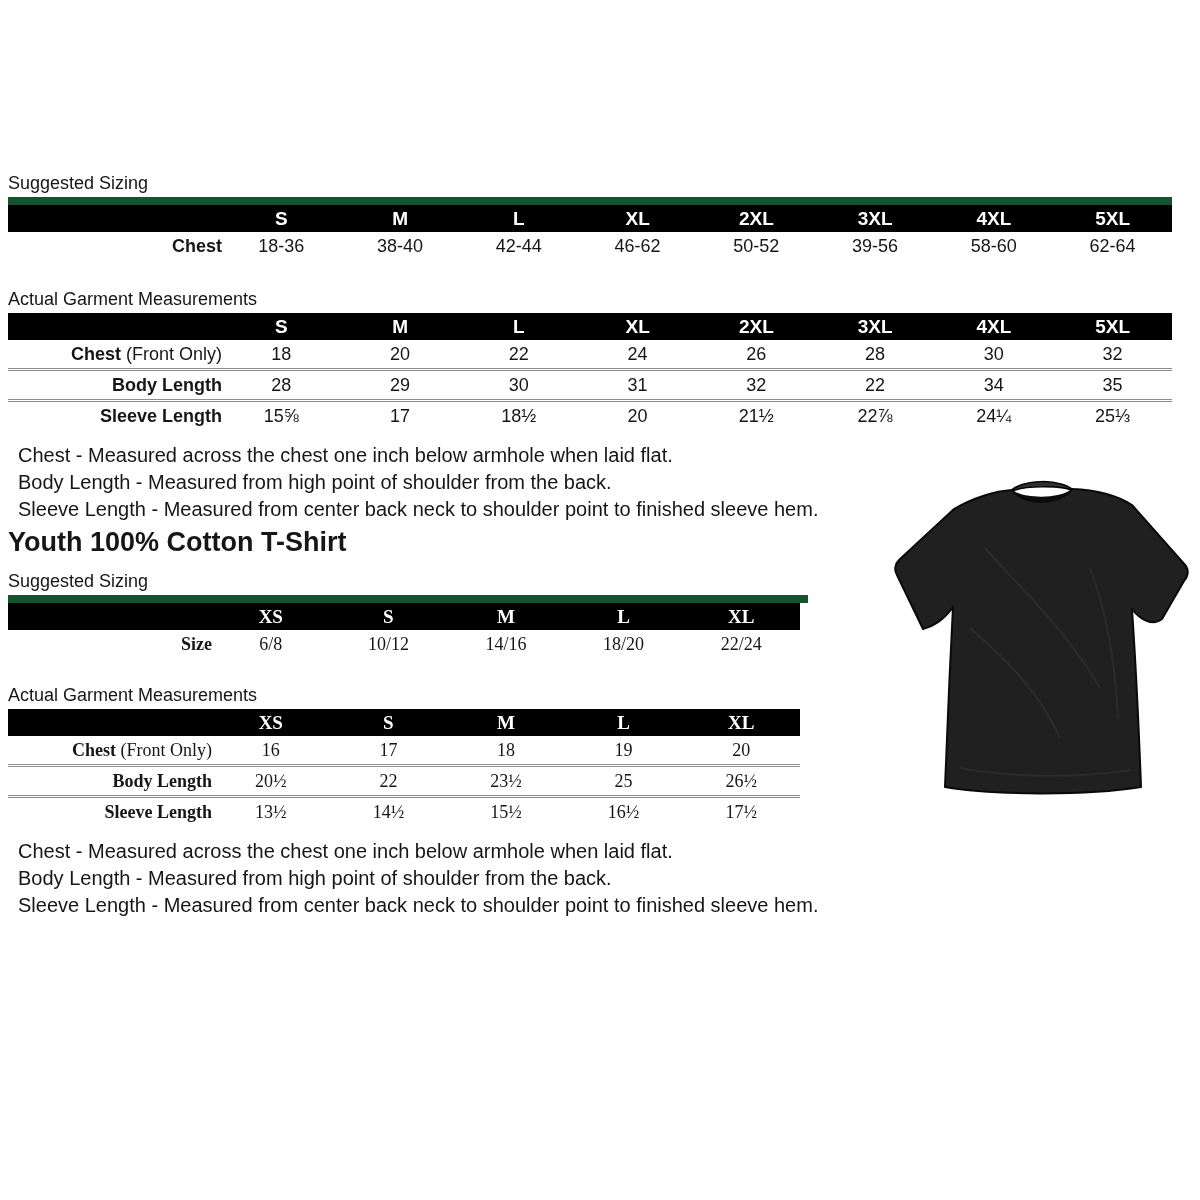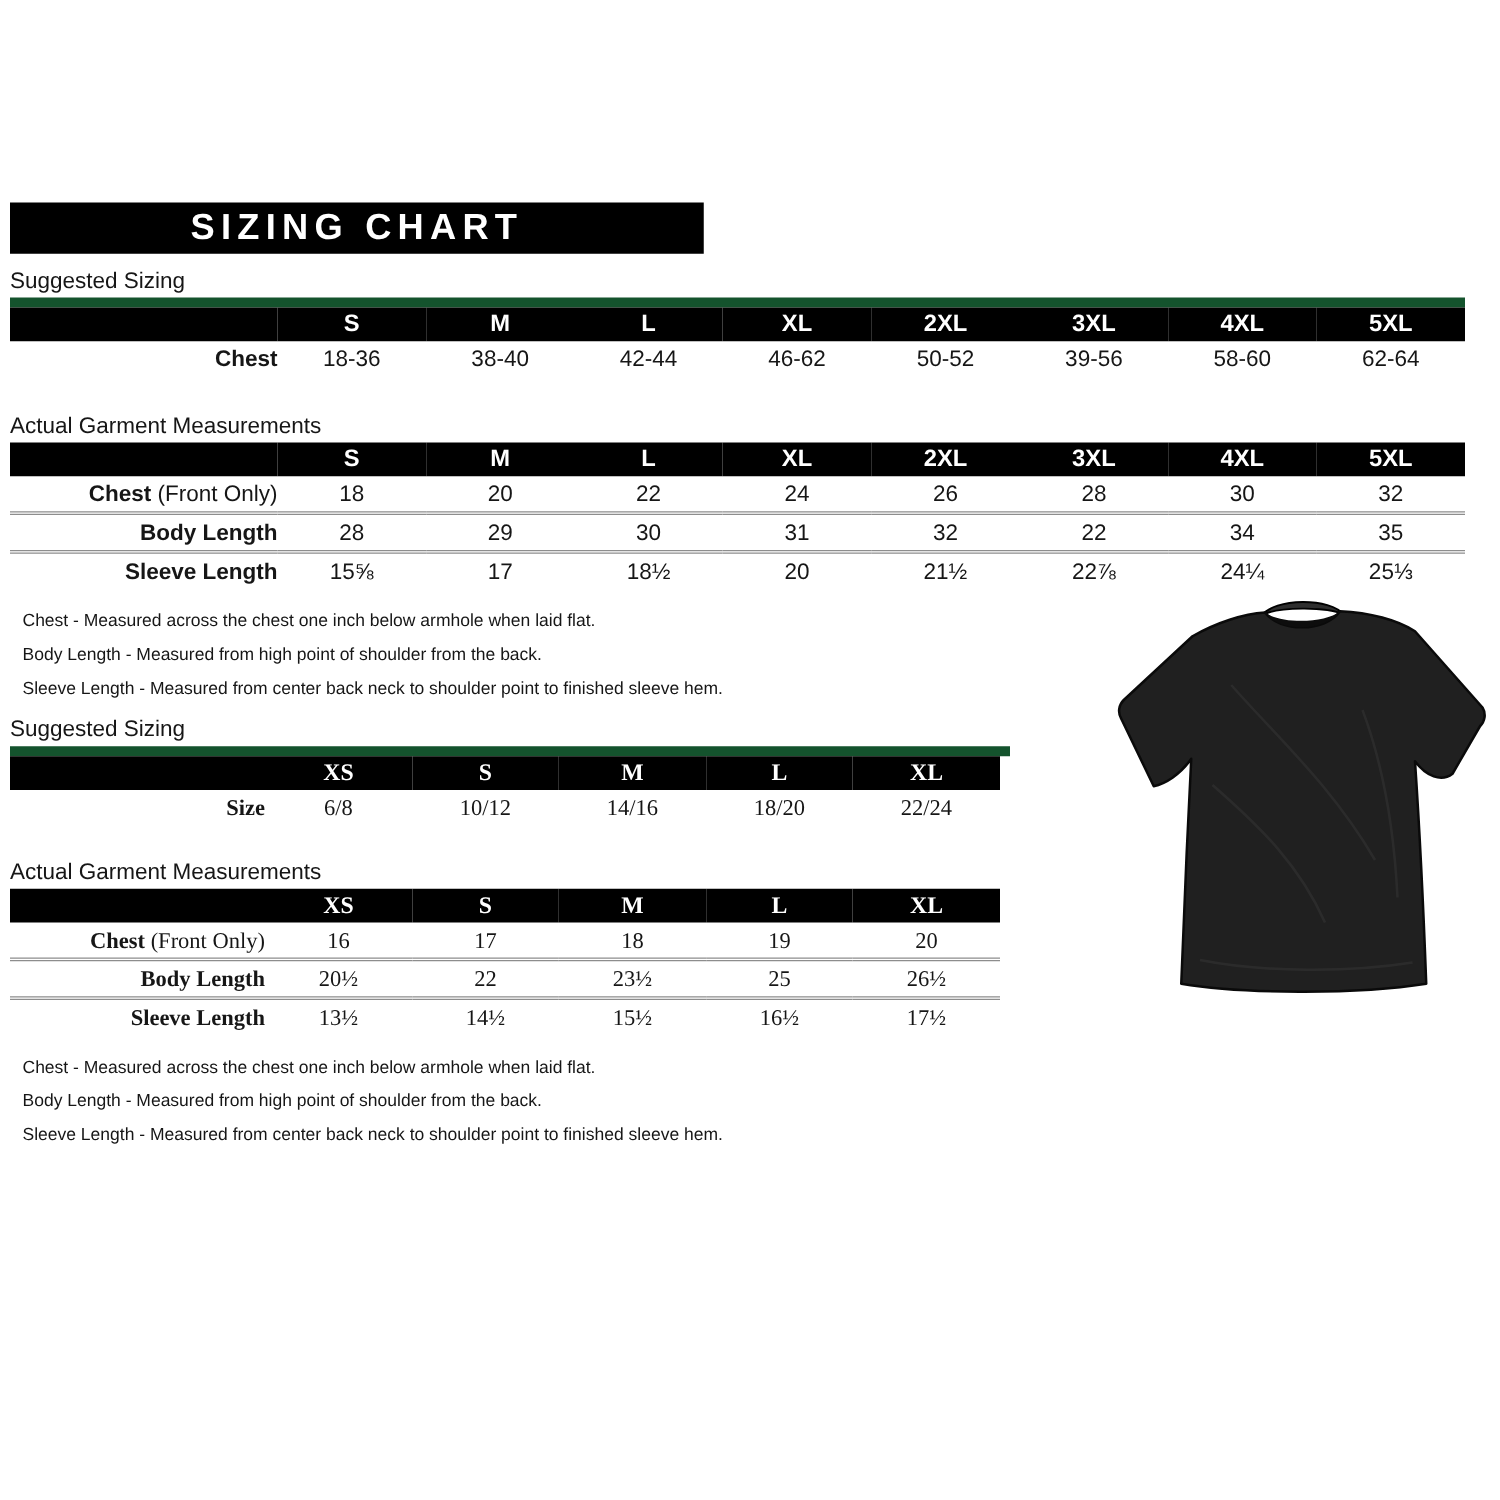--- a/index.html
+++ b/index.html
@@ -38,35 +38,34 @@
   }
   td{font-size:18px;text-align:center;height:28px;padding:0;}
   th.lab,td.lab{text-align:right;padding-left:14px;}
   .tbl-adult .lab{width:200px;}
   .tbl-youth .lab{width:190px;}
   td.lab b{font-weight:bold;}
   .meas tbody tr + tr td{border-top:3px double #8d8d8d;}
 
   
   .notes{margin-top:15px;}
-  .notes p{margin:0 0 7px 10px;font-size:14px;line-height:20px;}
+  .notes p{margin:0 0 7px 10px;font-size:20px;line-height:20px;}
 
   
   .youth-heading{font-size:27px;font-weight:bold;line-height:32px;margin-top:6px;}
 
   
   .tshirt{position:absolute;left:890px;top:478px;width:305px;height:330px;}
 </style>
 </head>
 <body>
 
 <div class="content">
 
   <div class="hdr">
-    <div class="banner">SIZING CHART</div>
   </div>
 
   <div class="seclabel ruled w-adult mt10">Suggested Sizing</div>
 
   <table class="tbl-adult">
     <thead>
       <tr>
         <th class="lab"></th>
         <th>S</th>
         <th>M</th>
@@ -145,20 +144,21 @@
       </tr>
     </tbody>
   </table>
 
   <div class="notes">
     <p>Chest - Measured across the chest one inch below armhole when laid flat.</p>
     <p>Body Length - Measured from high point of shoulder from the back.</p>
     <p>Sleeve Length - Measured from center back neck to shoulder point to finished sleeve hem.</p>
   </div>
 
+  <div class="youth-heading">Youth 100% Cotton T-Shirt</div>
 
   <div class="seclabel ruled w-youth mt12">Suggested Sizing</div>
 
   <table class="tbl-youth">
     <thead>
       <tr>
         <th class="lab"></th>
         <th>XS</th>
         <th>S</th>
         <th>M</th>

